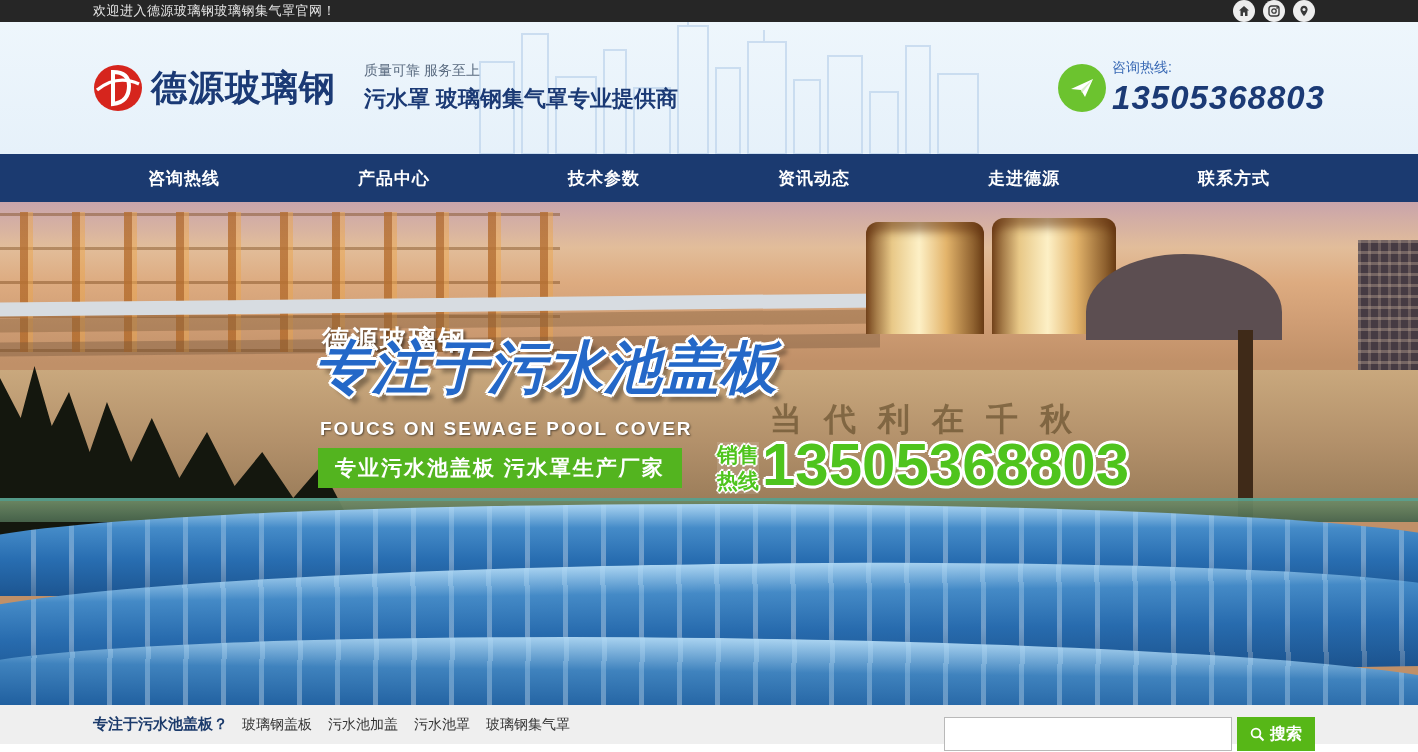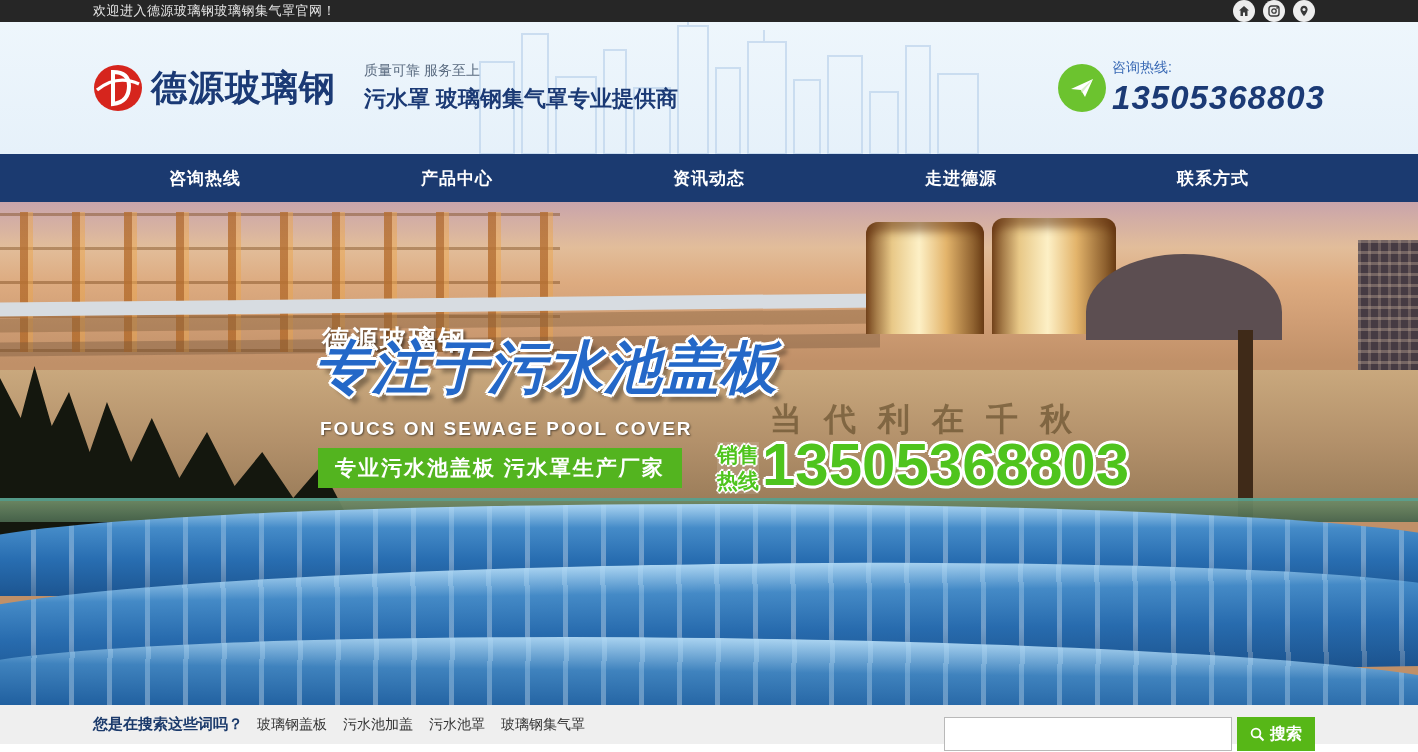--- a/index.html
+++ b/index.html
@@ -156,20 +156,21 @@
         <div class="hotline-number">13505368803</div>
       </div>
     </div>
   </div>
 </div>
 
 <div class="nav">
   <div class="nav-inner">
     <div class="nav-item">咨询热线</div>
     <div class="nav-item">产品中心</div>
+    <div class="nav-item">技术参数</div>
     <div class="nav-item">资讯动态</div>
     <div class="nav-item">走进德源</div>
     <div class="nav-item">联系方式</div>
   </div>
 </div>
 
 <div class="banner">
   <div class="refinery-left"></div>
   <div class="shed-roof"></div>
   <div class="tank-gold tank1"></div>
@@ -190,21 +191,21 @@
   <div class="banner-subline">FOUCS ON SEWAGE POOL COVER</div>
   <div class="banner-tag">专业污水池盖板 污水罩生产厂家</div>
   <div class="sales-label">
     <div>销售</div>
     <div>热线</div>
   </div>
   <div class="sales-number">13505368803</div>
 </div>
 
 <div class="bottombar">
-  <span class="search-prompt">您是在搜索这些词吗？</span>
+  <span class="search-prompt">专注于污水池盖板？</span>
   <span class="keyword">玻璃钢盖板</span>
   <span class="keyword">污水池加盖</span>
   <span class="keyword">污水池罩</span>
   <span class="keyword">玻璃钢集气罩</span>
   <input class="search-input" type="text" value="" style="">
   <button class="search-button">
     <svg width="15" height="15" viewBox="0 0 15 15">
         <circle cx="6" cy="6" r="4.4" fill="none" stroke="#fff" stroke-width="1.8"></circle>
         <line x1="9.3" y1="9.3" x2="13.5" y2="13.5" stroke="#fff" stroke-width="2"></line>
       </svg>

